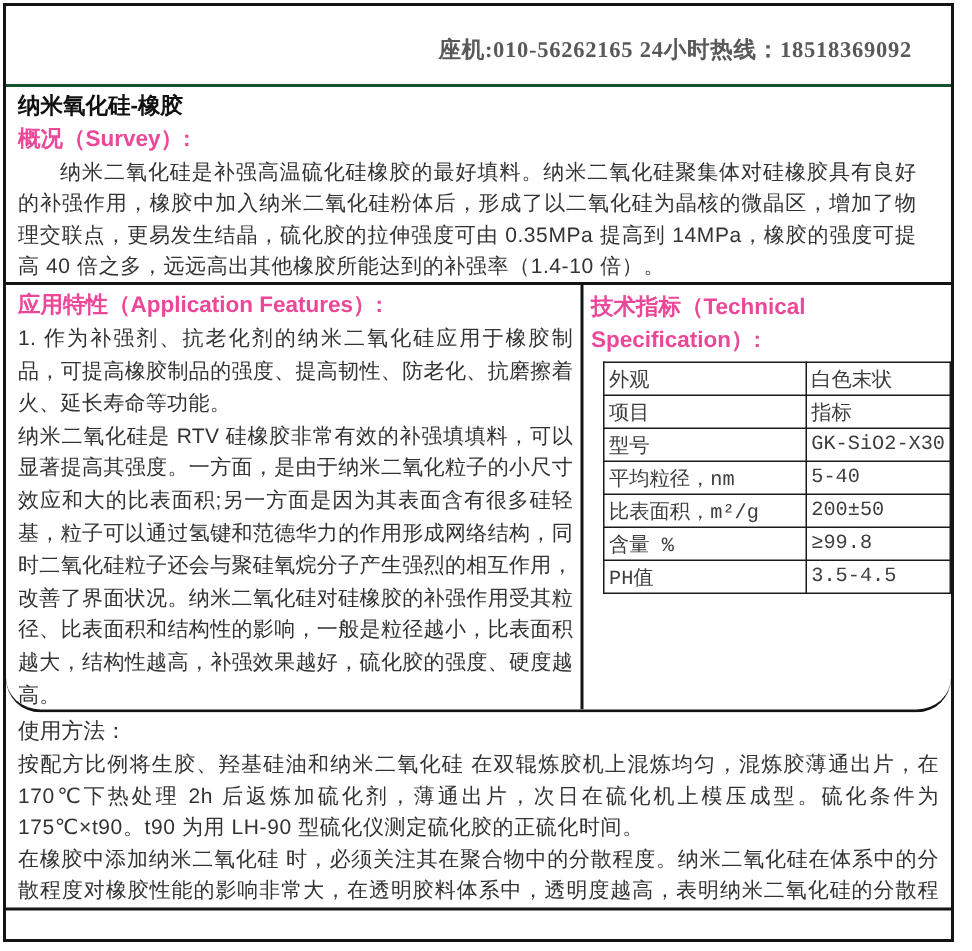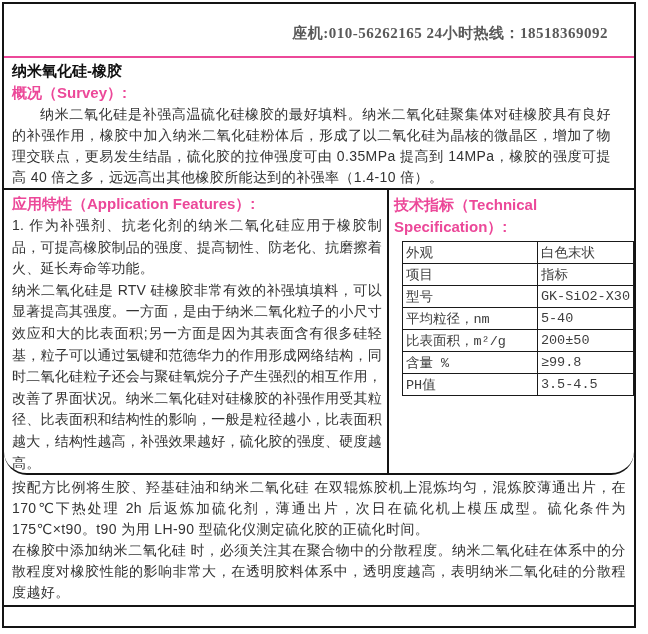--- a/index.html
+++ b/index.html
@@ -8,21 +8,21 @@
     font-family:"Liberation Sans","DejaVu Sans",sans-serif;
     color:#333;overflow:hidden;
   }
   .outer{
     position:absolute;left:2px;top:2px;width:634px;height:626px;
     border:2px solid #141414;box-sizing:border-box;
     display:flex;flex-direction:column;
   }
   
   .header-row{
-    height:52px;flex:0 0 52px;border-bottom:2px solid #ec4899;position:relative;
+    height:52px;flex:0 0 52px;border-bottom:2px solid #14532d;position:relative;
   }
   .contact{
     position:absolute;right:26px;top:20px;
     font-family:"Liberation Serif","DejaVu Serif",serif;
     font-weight:bold;font-size:15px;color:#595959;letter-spacing:0.5px;
     white-space:nowrap;
   }
   
   .survey-section{
     flex:0 0 128px;border-bottom:2px solid #141414;
@@ -128,19 +128,20 @@
               <tr>
                 <td>PH值</td>
                 <td>3.5-4.5</td>
               </tr>
             </tbody>
         </table>
       </div>
     </div>
 
     <div class="usage-section">
+      <p class="usage-heading">使用方法：</p>
       <p class="body-par">按配方比例将生胶、羟基硅油和纳米二氧化硅 在双辊炼胶机上混炼均匀，混炼胶薄通出片，在 170℃下热处理 2h 后返炼加硫化剂，薄通出片，次日在硫化机上模压成型。硫化条件为 175℃×t90。t90 为用 LH-90 型硫化仪测定硫化胶的正硫化时间。</p>
       <p class="body-par">在橡胶中添加纳米二氧化硅 时，必须关注其在聚合物中的分散程度。纳米二氧化硅在体系中的分散程度对橡胶性能的影响非常大，在透明胶料体系中，透明度越高，表明纳米二氧化硅的分散程度越好。</p>
     </div>
 
 
   </div>
 </div>
 
 </body></html>

